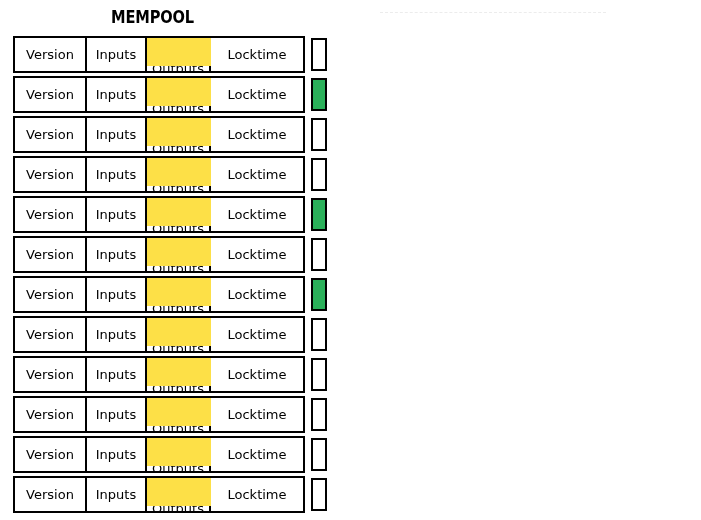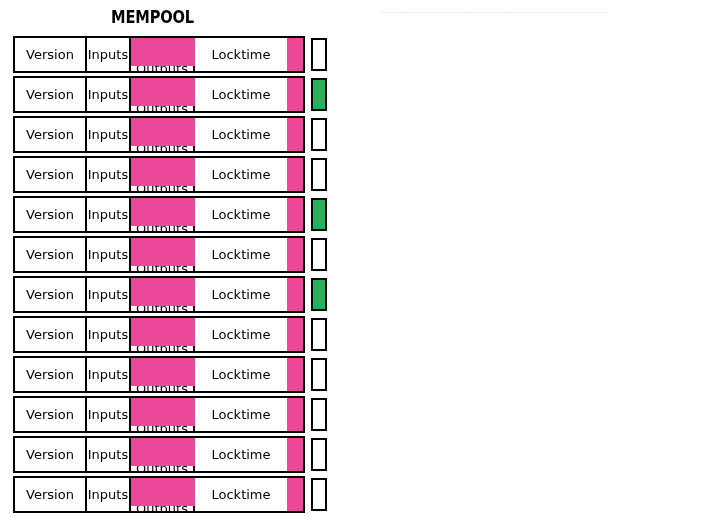--- a/index.html
+++ b/index.html
@@ -61,21 +61,21 @@
 
   
   .tx-block {
     position: absolute;
     left: 13px;
     top: 0px;
     width: 292px;
     height: 37px;
     box-sizing: border-box;
     border: 2px solid #000000;
-    background: #ec4899;
+    background: #fde047;
     display: flex;
     align-items: stretch;
   }
 
   .tx-cell {
     box-sizing: border-box;
     border-right: 2px solid #000000;
     display: flex;
     align-items: center;
     justify-content: center;
@@ -83,21 +83,21 @@
     color: #000000;
     background: #ffffff;
     overflow: hidden;
     white-space: nowrap;
   }
   .tx-cell:last-child {
     border-right: none;
   }
 
   .tx-cell.c-version  { width: 72px; }
-  .tx-cell.c-inputs   { width: 44px; }
+  .tx-cell.c-inputs   { width: 60px; }
   .tx-cell.c-outputs  { width: 64px; margin-top: 28px; }
   .tx-cell.c-locktime { width: 92px; }
 
   
   .status-box {
     position: absolute;
     left: 311px;
     top: 2px;
     width: 16px;
     height: 33px;

